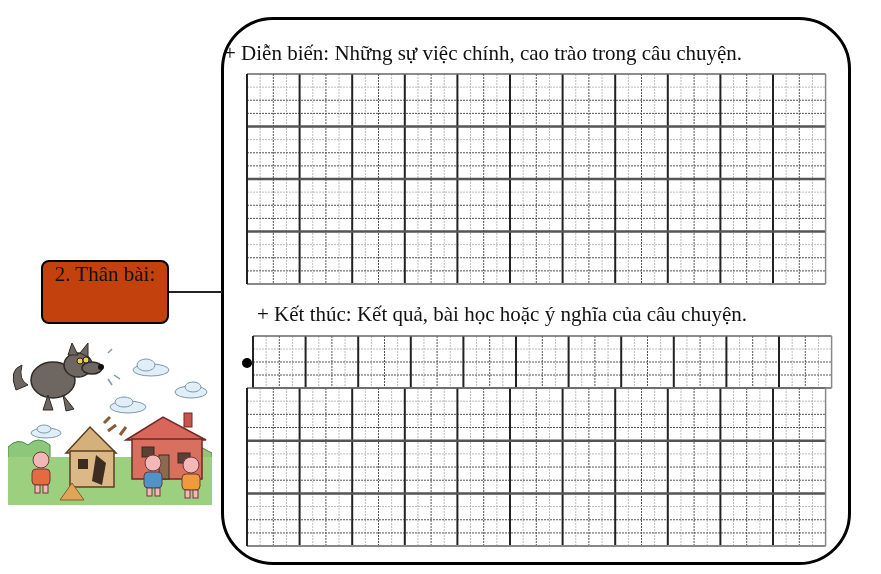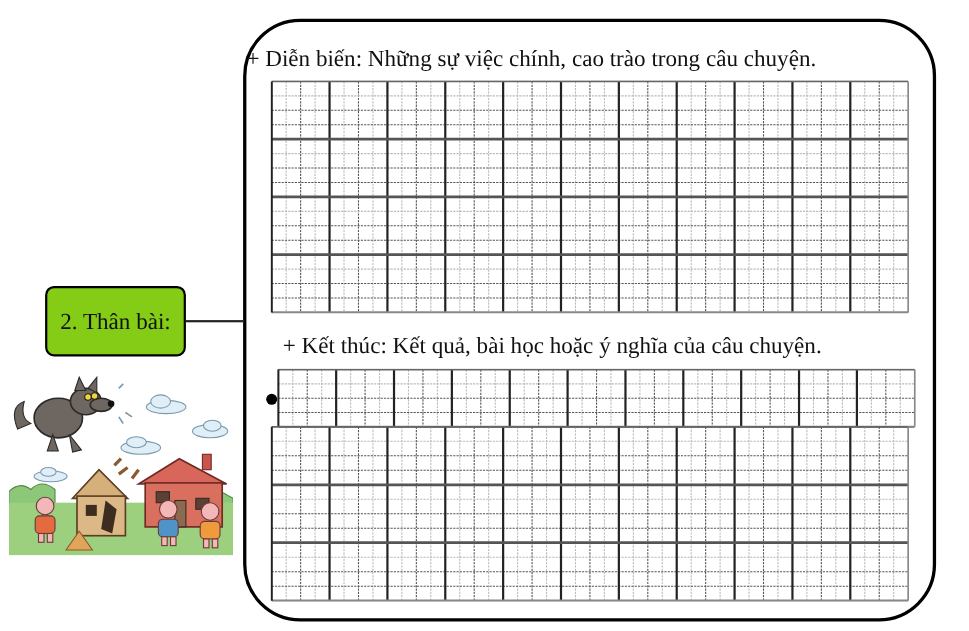--- a/index.html
+++ b/index.html
@@ -8,22 +8,22 @@
 
     .frame { position: absolute; left: 221px; top: 17px; width: 630px; height: 548px;
              border: 3px solid #000; border-radius: 52px; box-sizing: border-box; }
 
     .heading { position: absolute; font-size: 21px; white-space: nowrap; color: #111; line-height: 24px; }
     .heading.h1 { left: 224px; top: 41px; }
     .heading.h2 { left: 257px; top: 302px; font-family: Liberation Serif, serif; }
 
     .label-box { position: absolute; left: 41px; top: 260px; width: 128px; height: 64px;
                  border: 2px solid #000; border-radius: 8px; box-sizing: border-box;
-                 display: flex; align-items: center; justify-content: center;
-                 font-size: 21px; background: #84cc16; }
+                 display: flex; justify-content: center;
+                 font-size: 21px; background: #c2410c; }
     .connector { position: absolute; left: 169px; top: 291px; width: 53px; height: 2px; background: #222; }
 
     .dot { position: absolute; left: 242px; top: 358px; width: 10px; height: 10px;
            border-radius: 50%; background: #000; }
 
     .illustration { position: absolute; left: 8px; top: 335px; width: 204px; height: 170px;
                     overflow: hidden; background: #fff; }
   </style>
 </head>
 <body>

